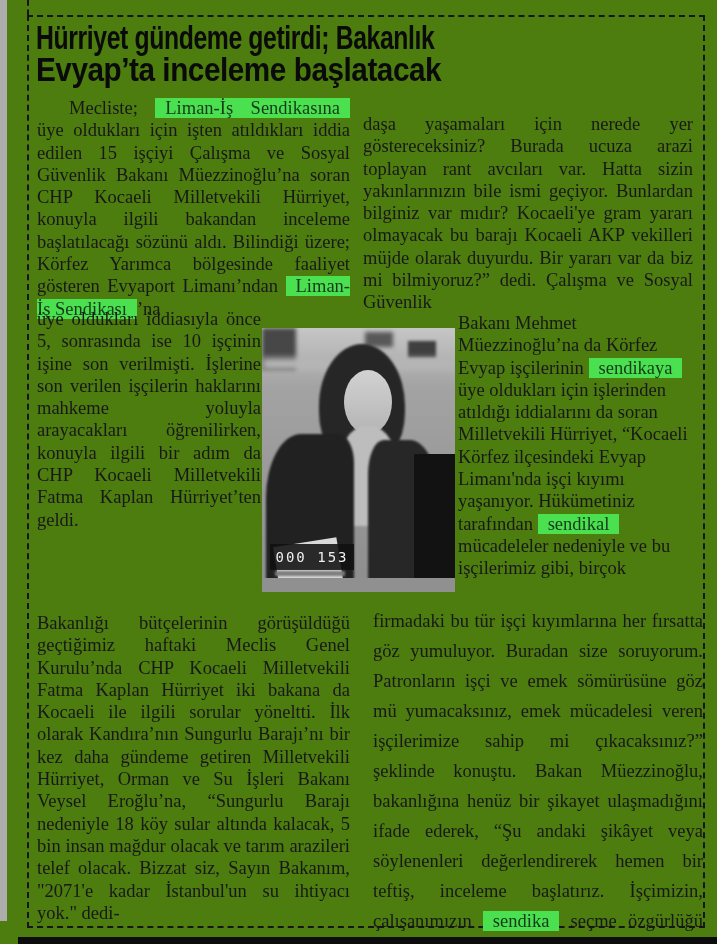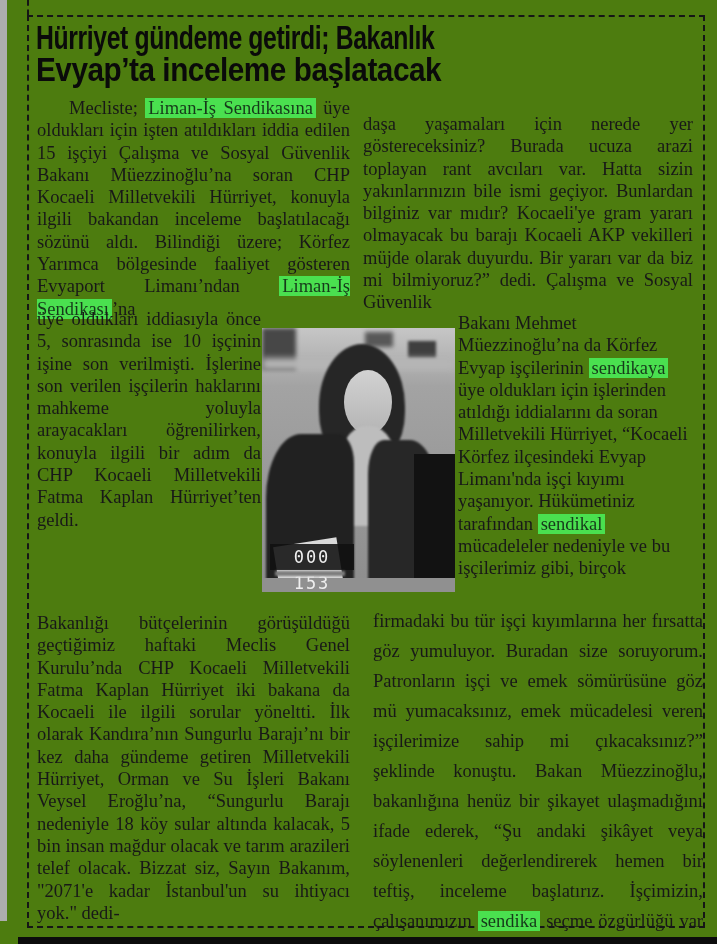--- a/index.html
+++ b/index.html
@@ -17,21 +17,21 @@
          color:#0a0a0a;font-size:33px;line-height:33px;white-space:nowrap;
          transform-origin:left top;letter-spacing:-0.5px;}
   #hl1{left:36px;top:21px;transform:scaleX(0.75);}
   #hl2{left:36px;top:53px;transform:scaleX(0.90);}
   
   .text-block{position:absolute;font-size:18.5px;line-height:22.3px;color:#181818;
          text-align:justify;}
   .text-block.ragged{text-align:left;}
   .text-block p{margin:0;padding:0;}
   .text-block p.indent{text-indent:32px;}
-  .hl{background:#4ae04f;color:#16391a;padding:0 3px;}
+  .hl{background:#4ae04f;color:#16391a;padding:0 10px;}
   #col-left-a{left:37px;top:97px;width:313px;}
   #col-left-b{left:37px;top:308px;width:224px;}
   #col-left-c{left:37px;top:612px;width:313px;}
   #col-right-top{left:513px;top:24px;width:178px;}
   #col-right-upper{left:363px;top:113px;width:330px;}
   #col-right-beside{left:458px;top:312px;width:234px;}
   #col-right-lower{left:373px;top:606px;width:330px;line-height:30px;}
   
   .photo{position:absolute;left:262px;top:328px;width:193px;height:264px;overflow:hidden;
          background:linear-gradient(180deg,#c6c6c6 0%,#a3a3a3 22%,#8d8d8d 100%);}
@@ -48,21 +48,21 @@
            border-radius:45% 45% 20% 20%;filter:blur(1px);}
   .ph-blazer-l{left:4px;top:106px;width:88px;height:160px;background:#212121;
            border-radius:40% 18% 0 0;filter:blur(1px);}
   .ph-blazer-r{left:106px;top:112px;width:72px;height:154px;background:#272727;
            border-radius:22% 42% 0 0;filter:blur(1px);}
   .ph-monitor{left:152px;top:126px;width:41px;height:138px;background:#121212;filter:blur(0.5px);}
   .ph-paper{left:14px;top:214px;width:64px;height:42px;background:#d9d9d9;
            transform:rotate(-9deg);filter:blur(0.5px);}
   .ph-lectern{left:0;top:250px;width:193px;height:14px;background:#909090;}
   .ph-counter{left:8px;top:216px;width:84px;height:26px;background:rgba(16,16,16,0.88);
-           color:#efefef;font-family:"DejaVu Sans Mono", monospace;font-size:17px;
+           color:#efefef;font-family:"DejaVu Sans Mono", monospace;font-size:14px;
            line-height:26px;text-align:center;letter-spacing:2px;}
   .ph-counter-sub{left:13px;top:243px;width:70px;height:5px;background:#7d7d7d;filter:blur(1px);}
 </style>
 </head>
 <body>
 
 <div id="stage">
 
   <div class="edge-strip"></div>
   <div class="frame"></div>

